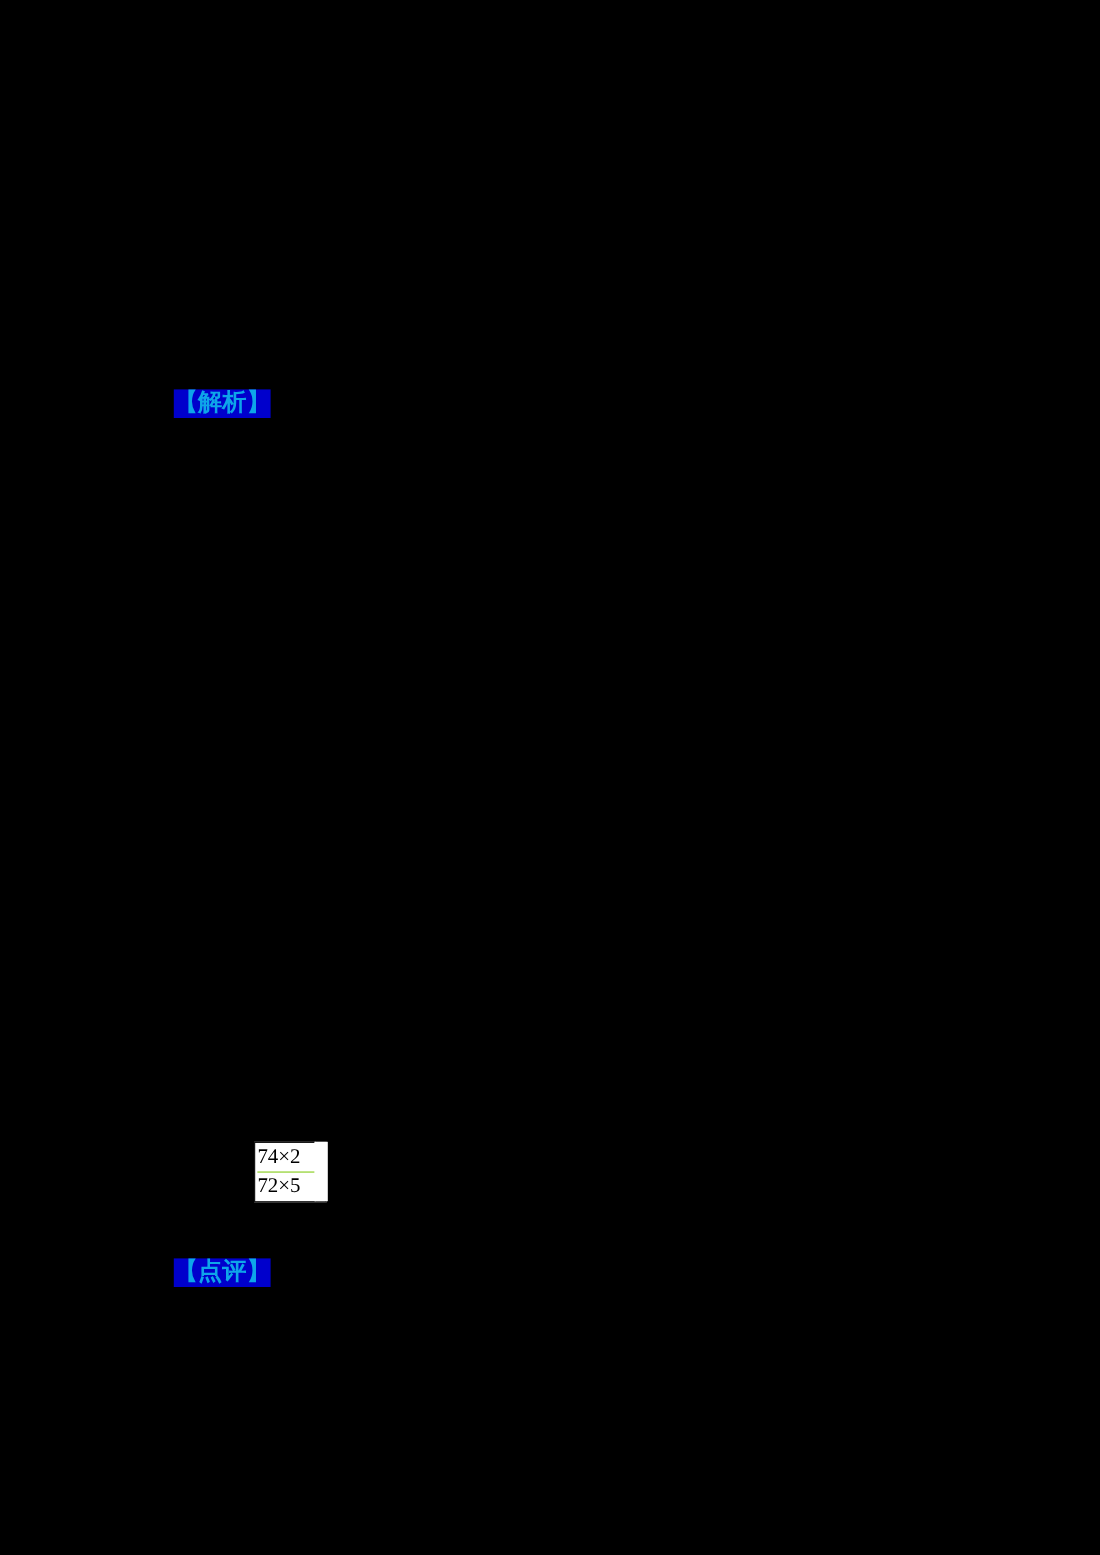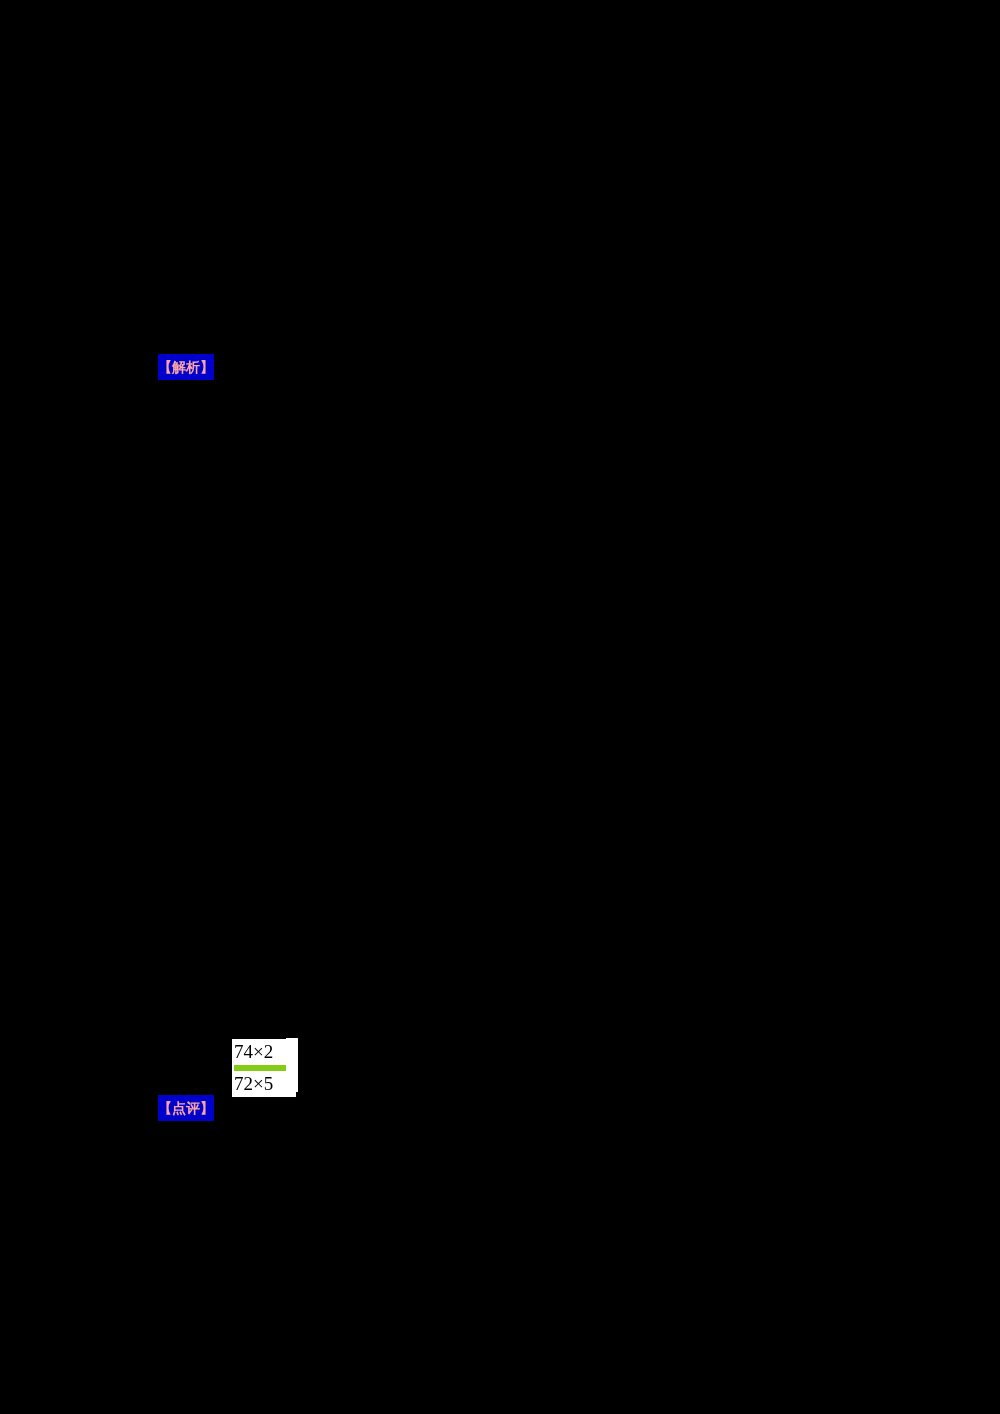--- a/index.html
+++ b/index.html
@@ -21,31 +21,31 @@
     left: 0;
     top: 0;
     width: 1000px;
     height: 1414px;
     background: #000000;
   }
 
   
   .marker {
     position: absolute;
-    color: #fca5a5;
+    color: #0ea5e9;
     background: #0000cc;
     font-weight: bold;
-    font-size: 14px;
+    font-size: 22px;
     letter-spacing: 0px;
     line-height: 26px;
     white-space: nowrap;
     font-family: "DejaVu Sans", sans-serif;
   }
   .marker-1 { left: 158px; top: 354px; }
-  .marker-2 { left: 158px; top: 1095px; }
+  .marker-2 { left: 158px; top: 1144px; }
 
   
   .fraction-box {
     position: absolute;
     left: 231px;
     top: 1038px;
     width: 66px;
     background: #ffffff;
     border: 1px solid #000000;
     box-sizing: border-box;
@@ -54,21 +54,21 @@
   }
   .fraction-num,
   .fraction-den {
     font-size: 19px;
     line-height: 26px;
     text-align: left;
     white-space: nowrap;
     color: #000000;
   }
   .fraction-num {
-    border-bottom: 6px solid #84cc16;
+    border-bottom: 1px solid #84cc16;
   }
   .frac-tail {
     position: absolute;
     left: 286px;
     top: 1038px;
     width: 11px;
     height: 54px;
     background: #ffffff;
     border-left: 1px solid #ffffff;
   }

